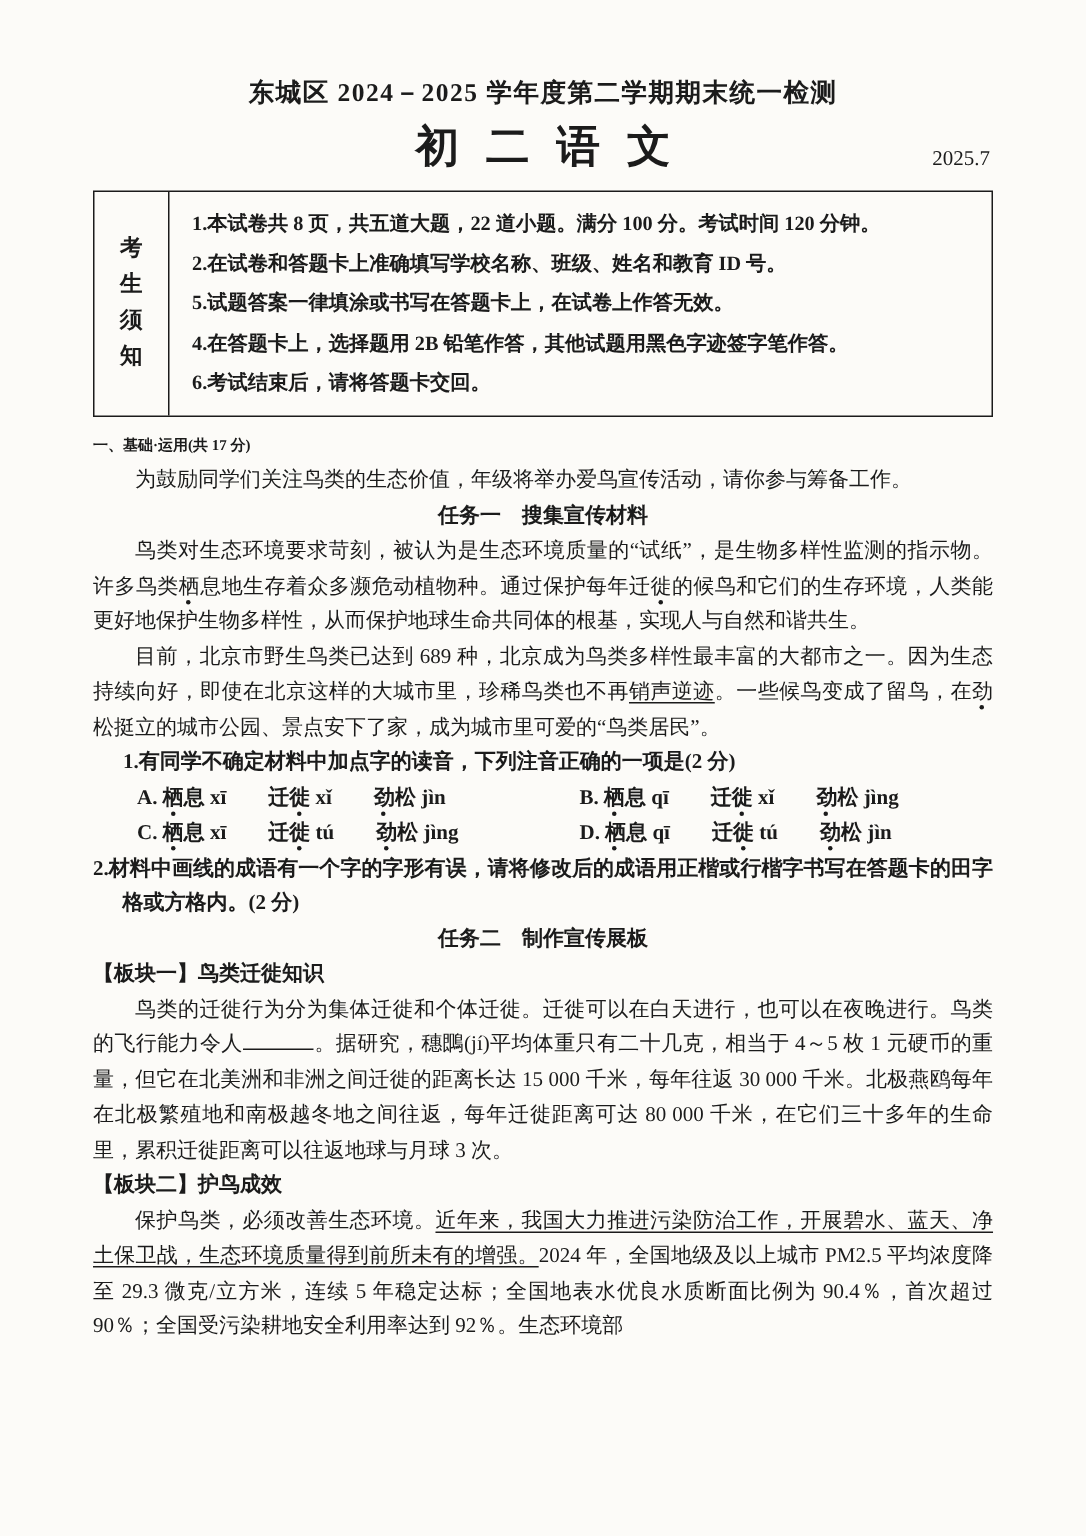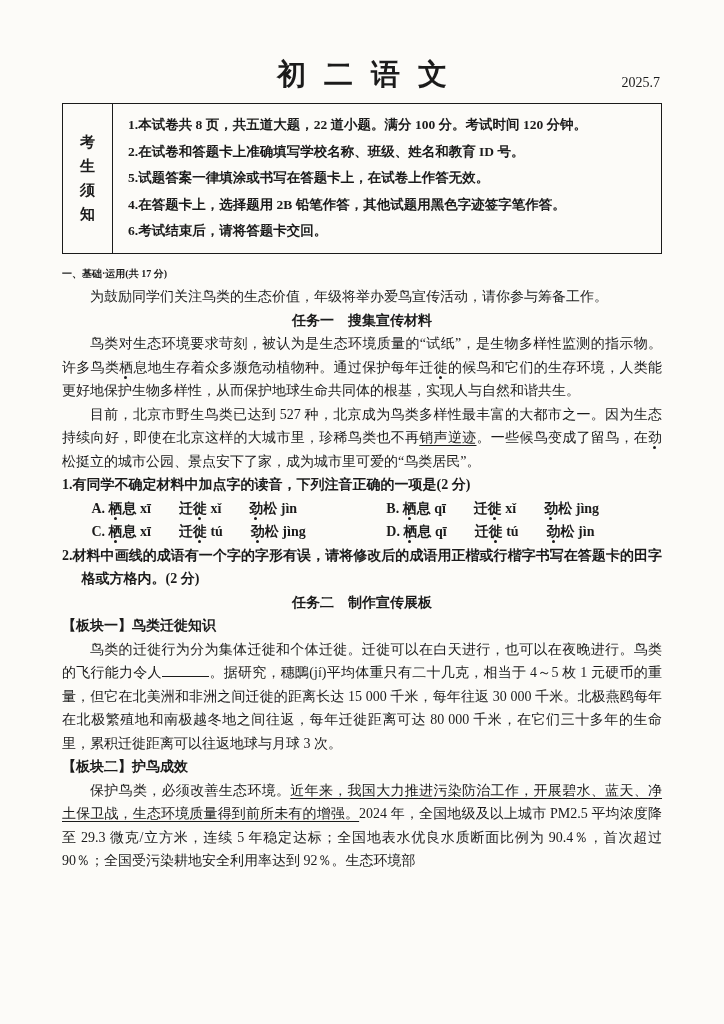--- a/index.html
+++ b/index.html
@@ -49,21 +49,21 @@
     display: flex; flex-direction: column; align-items: center; justify-content: center;
     gap: 9px; font-size: 15px; font-weight: bold; padding: 10px 0;
   }
   .notice-side div { line-height: 1; }
   .notice-items { flex: 1; padding: 8px 14px 8px 15px; font-size: 13.5px; font-weight: 600; }
   .notice-item { line-height: 26.5px; }
   .content { margin-top: 8px; font-size: 14px; line-height: 23.5px; text-align: justify; }
   .section-heading { font-weight: bold; font-size: 10px; }
   .center-heading { text-align: center; font-weight: bold; }
   .material { text-indent: 2em; }
-  .question { font-weight: 600; }
+  .question { font-weight: 600; margin-left: 20px; }
   .q-hang { font-weight: 600; padding-left: 1.4em; text-indent: -1.4em; }
   .options-grid {
     display: grid; grid-template-columns: 1.07fr 1fr;
     padding-left: 2.1em; font-weight: 600;
   }
   .option { line-height: 23.5px; }
   .block-heading { font-weight: bold; }
   .cdot { position: relative; }
   .cdot::after {
     content: ""; position: absolute; left: 50%; bottom: -4px;
@@ -75,20 +75,21 @@
     display: inline-block; width: 3.4em; height: 1em;
     border-bottom: 1.2px solid #1b1b1b; vertical-align: baseline;
   }
   .page-footer { text-align: center; font-size: 13.5px; margin-top: 7px; line-height: 22px; }
 </style>
 </head>
 <body>
 
 <div class="sheet">
 
+  <div class="exam-title">东城区 2024－2025 学年度第二学期期末统一检测</div>
 
   <div class="subject-row">
     <div class="subject-title">初二语文</div>
     <div class="exam-date">2025.7</div>
   </div>
 
 
   <div class="notice-box">
     <div class="notice-side">
         <div>考</div>
@@ -108,21 +109,21 @@
   <div class="content">
 
     <div class="section-heading">一、基础·运用(共 17 分)</div>
 
     <div class="material">为鼓励同学们关注鸟类的生态价值，年级将举办爱鸟宣传活动，请你参与筹备工作。</div>
 
     <div class="center-heading">任务一　搜集宣传材料</div>
 
     <div class="material"><span>鸟类对生态环境要求苛刻，被认为是生态环境质量的“试纸”，是生物多样性监测的指示物。许多鸟类</span><span class="cdot">栖</span><span>息地生存着众多濒危动植物种。通过保护每年迁</span><span class="cdot">徙</span><span>的候鸟和它们的生存环境，人类能更好地保护生物多样性，从而保护地球生命共同体的根基，实现人与自然和谐共生。</span></div>
 
-    <div class="material"><span>目前，北京市野生鸟类已达到 527 种，北京成为鸟类多样性最丰富的大都市之一。因为生态持续向好，即使在北京这样的大城市里，珍稀鸟类也不再</span><span class="uline">销声逆迹</span><span>。一些候鸟变成了留鸟，在</span><span class="cdot">劲</span><span>松挺立的城市公园、景点安下了家，成为城市里可爱的“鸟类居民”。</span></div>
+    <div class="material"><span>目前，北京市野生鸟类已达到 689 种，北京成为鸟类多样性最丰富的大都市之一。因为生态持续向好，即使在北京这样的大城市里，珍稀鸟类也不再</span><span class="uline">销声逆迹</span><span>。一些候鸟变成了留鸟，在</span><span class="cdot">劲</span><span>松挺立的城市公园、景点安下了家，成为城市里可爱的“鸟类居民”。</span></div>
 
     <div class="question">1.有同学不确定材料中加点字的读音，下列注音正确的一项是(2 分)</div>
 
     <div class="options-grid">
       <div class="option"><span>A. </span><span class="cdot">栖</span><span>息 xī</span><span>　　</span><span>迁</span><span class="cdot">徙</span><span> xǐ</span><span>　　</span><span class="cdot">劲</span><span>松 jìn</span></div>
       <div class="option"><span>B. </span><span class="cdot">栖</span><span>息 qī</span><span>　　</span><span>迁</span><span class="cdot">徙</span><span> xǐ</span><span>　　</span><span class="cdot">劲</span><span>松 jìng</span></div>
       <div class="option"><span>C. </span><span class="cdot">栖</span><span>息 xī</span><span>　　</span><span>迁</span><span class="cdot">徙</span><span> tú</span><span>　　</span><span class="cdot">劲</span><span>松 jìng</span></div>
       <div class="option"><span>D. </span><span class="cdot">栖</span><span>息 qī</span><span>　　</span><span>迁</span><span class="cdot">徙</span><span> tú</span><span>　　</span><span class="cdot">劲</span><span>松 jìn</span></div>
     </div>
 

